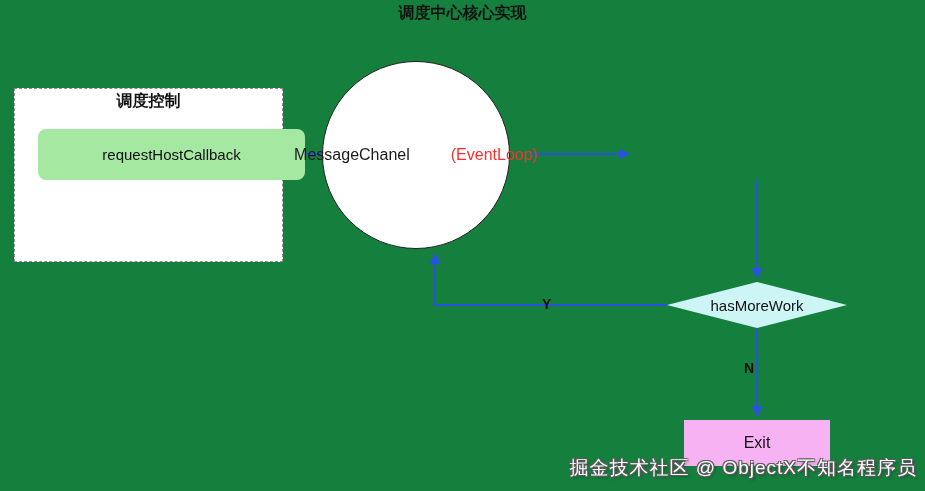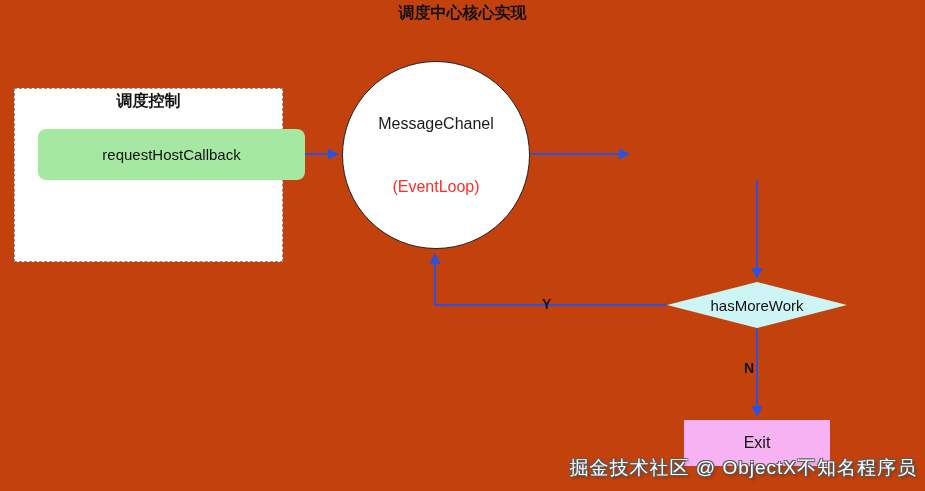--- a/index.html
+++ b/index.html
@@ -1,20 +1,20 @@
 <!DOCTYPE html>
 <html><head>
 <meta charset="utf-8">
 <style>
   html,body { margin:0; padding:0; }
   .canvas {
     position: relative;
     width: 925px;
     height: 491px;
-    background: #c2410c;
+    background: #15803d;
     font-family: "Liberation Sans", "DejaVu Sans", sans-serif;
     overflow: hidden;
     color: #1a1a1a;
   }
   .diagram-title {
     position: absolute;
     top: 3px; left: 0;
     width: 100%;
     text-align: center;
     font-size: 16px;
@@ -44,27 +44,27 @@
     border-radius: 8px;
     font-size: 15px;
     color: #111;
     box-sizing: border-box;
   }
   .node-green  { left: 23px; top: 40px;  width: 267px; height: 51px; background: #A5E8A2; }
   .node-pink   { left: 23px; top: 106px; width: 221px; height: 51px; background: #F5B0BE; }
   .node-purple { left: 53px; top: 41px;  width: 248px; height: 50px; background: #B2B2EF; }
   .circle-node {
     position: absolute;
-    left: 342px; top: 61px;
+    left: 322px; top: 61px;
     width: 188px; height: 188px;
     background: #ffffff;
     border: 1.5px solid #222222;
     border-radius: 50%;
     display: flex;
-    flex-direction: column;
+    flex-direction: row;
     align-items: center;
     justify-content: center;
     font-size: 16px;
     line-height: 1.35;
     box-sizing: border-box;
     gap: 41px;
   }
   .circle-node .red { color: #FF2D2D; }
   .diamond {
     position: absolute;

